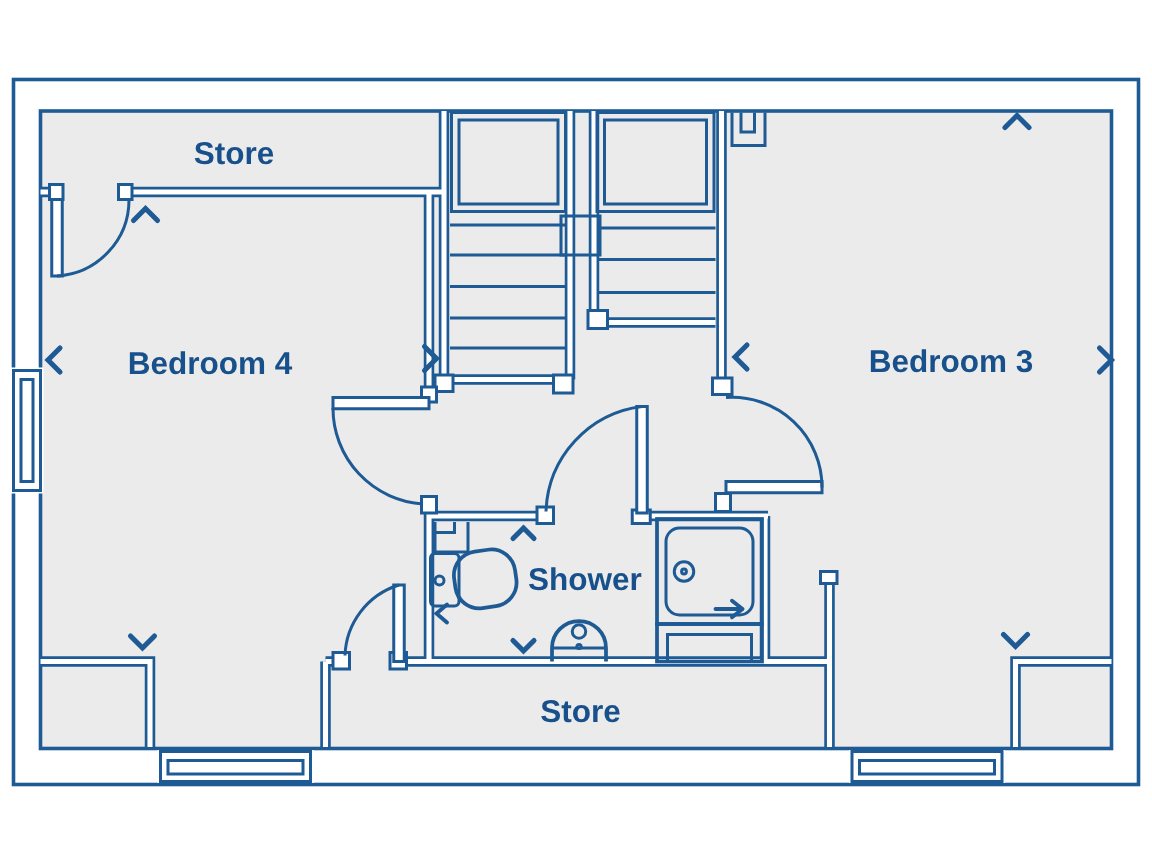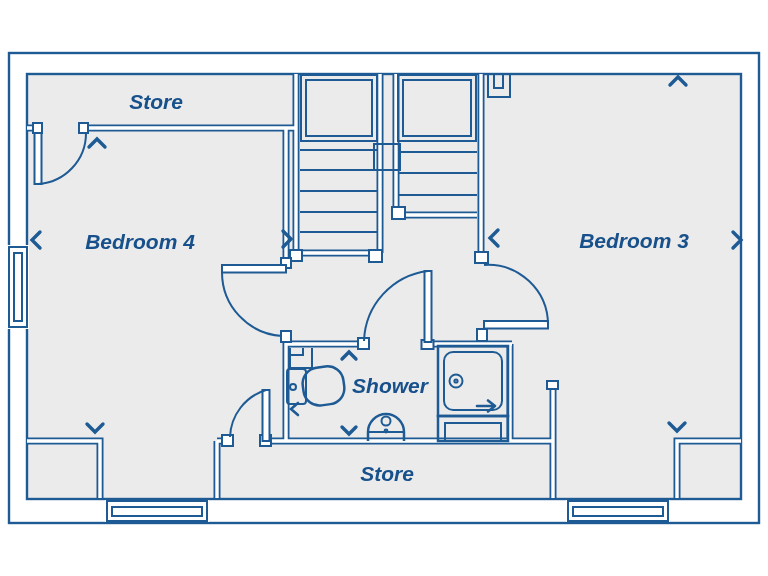--- a/index.html
+++ b/index.html
@@ -2,21 +2,21 @@
 <html style="--wall-line: #1e5b95; --label-text: #17508a; --room-fill: #ebebeb; --background: #ffffff;"><head>
 <meta charset="utf-8">
 <style>
   :root{
     --wall-line:#1e5b95;
     --label-text:#17508a;
     --room-fill:#ebebeb;
     --background:#ffffff;
   }
   html,body{margin:0;padding:0;background:var(--background);}
-  .stage{width:768px;height:576px;position:relative;background:var(--background);overflow:hidden;font-style:italic;}
+  .stage{width:768px;height:576px;position:relative;background:var(--background);overflow:hidden;}
   svg{display:block;}
   .fillroom{fill:var(--room-fill);}
   .ext{fill:none;stroke:var(--wall-line);stroke-width:2.4;}
   .wall-outer{fill:none;stroke:var(--wall-line);stroke-width:7;}
   .wall-core{fill:none;stroke:var(--background);stroke-width:3.4;}
   .ln{fill:none;stroke:var(--wall-line);stroke-width:2;}
   .ln25{fill:none;stroke:var(--wall-line);stroke-width:2.5;}
   .leaf{fill:var(--background);stroke:var(--wall-line);stroke-width:2;}
   .jamb{fill:var(--background);stroke:var(--wall-line);stroke-width:2;}
   .winwhite{fill:var(--background);stroke:none;}

